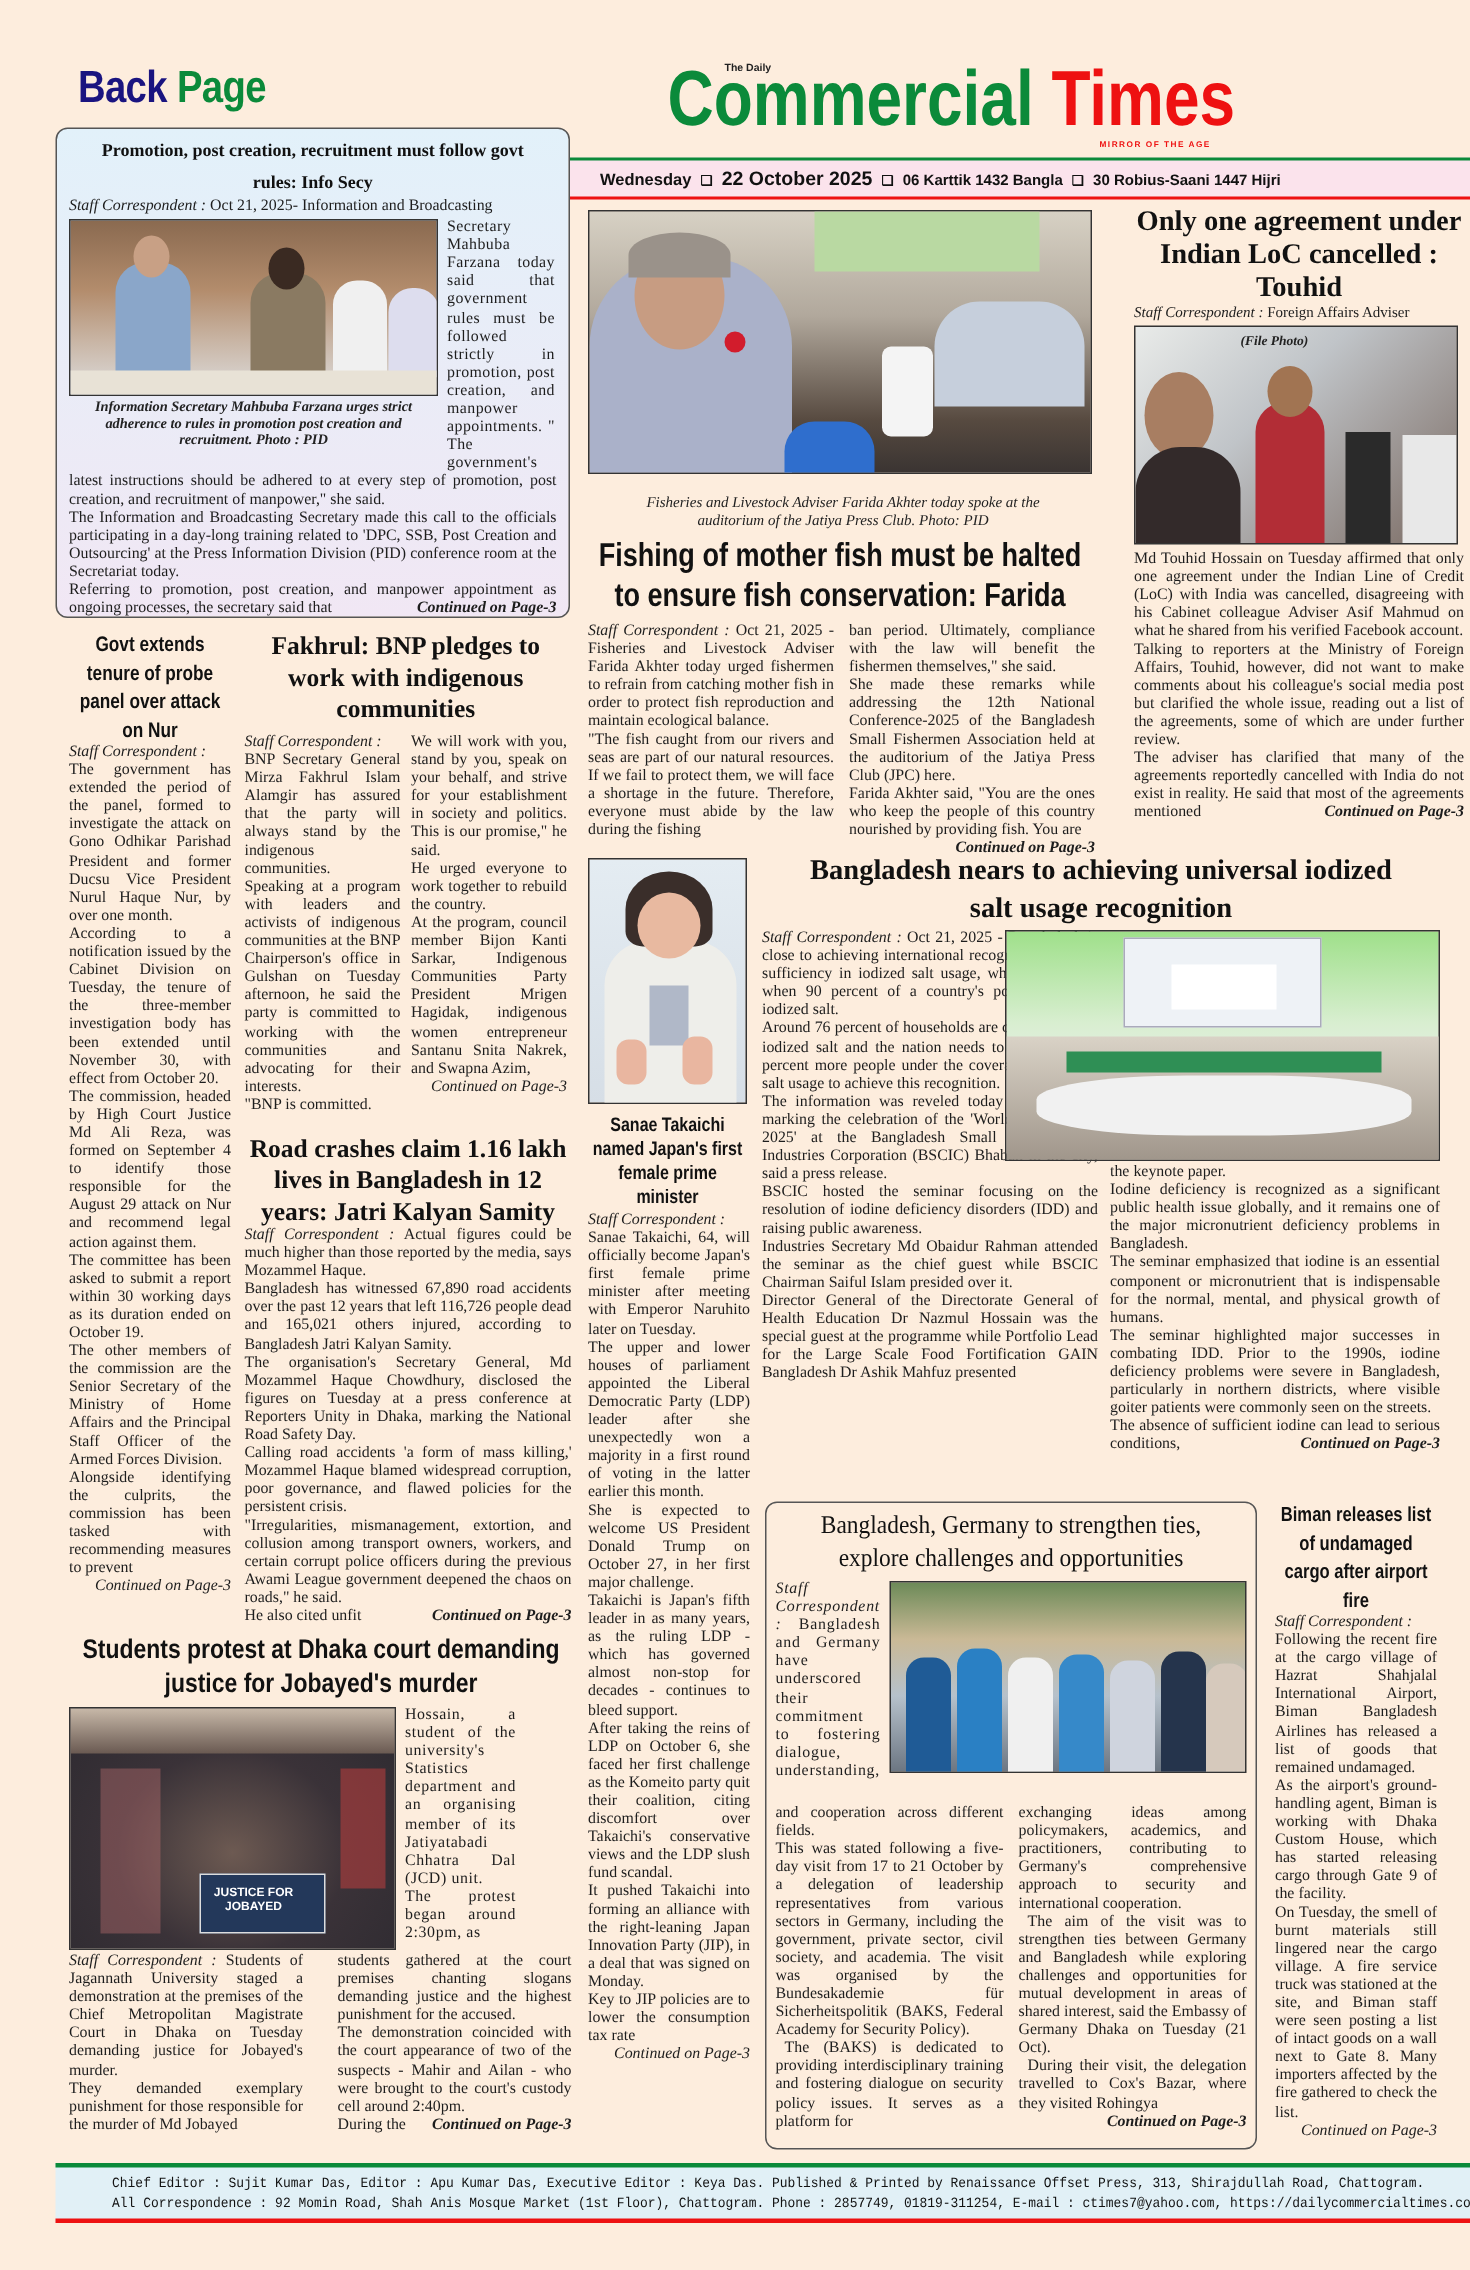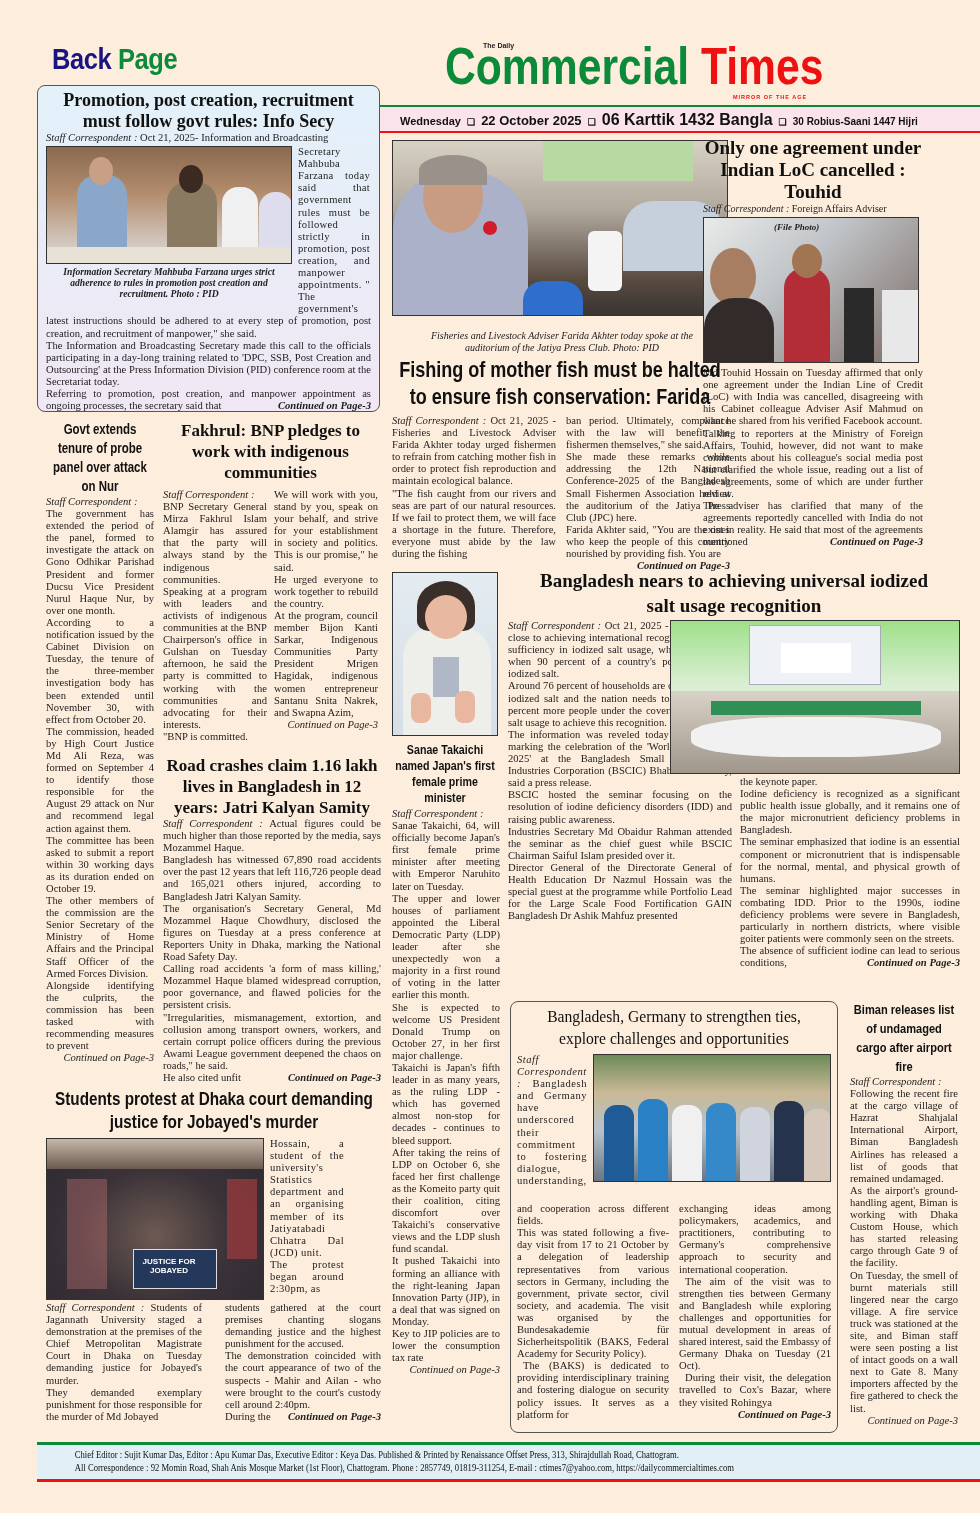--- a/index.html
+++ b/index.html
@@ -32,28 +32,28 @@
   </div>
   <div class="abs" style="left:288px;top:56px;font-family:'Liberation Sans',sans-serif;font-weight:bold;font-size:5.5px;letter-spacing:1px;color:#ee1111">MIRROR OF THE AGE</div>
 </div>
 
 <div class="abs" style="left:380px;top:105px;width:600px;height:28px;background:#fbe3ec;border-top:2px solid #0b8a3a;border-bottom:2px solid #ee1111;">
   <div style="position:absolute;left:20px;top:4px;white-space:nowrap;font-family:'Liberation Sans',sans-serif;font-weight:bold;font-size:11px;color:#111;">
     <span>Wednesday</span>
     <span style="font-size:9px;margin:0 3px">❏</span>
     <span style="font-size:13px">22 October 2025</span>
     <span style="font-size:9px;margin:0 3px">❏</span>
-    <span style="font-size:16px">06 Karttik 1432 Bangla</span>
+    <span style="font-size:10px">06 Karttik 1432 Bangla</span>
     <span style="font-size:9px;margin:0 3px">❏</span>
     <span style="font-size:10px">30 Robius-Saani 1447 Hijri</span>
   </div>
 </div>
 
 <div class="abs box" style="left:37px;top:85px;width:343px;height:327px;background:linear-gradient(180deg,#e2f1fa 0%,#f1e7f4 100%);padding:4px 8px;">
-  <div class="head" style="font-size:18px;line-height:21px;padding:0 6px">Promotion, post creation, recruitment must follow govt rules: Info Secy</div>
+  <div class="head" style="font-size:12px;line-height:21px;padding:0 6px">Promotion, post creation, recruitment must follow govt rules: Info Secy</div>
   <div class="body" style="margin-top:0">
     <span class="by">Staff Correspondent :</span>
     <span>Oct 21, 2025- Information and Broadcasting</span>
   </div>
   <div style="display:flex;gap:6px;margin-top:2px">
     <div style="width:246px">
       <div class="photo" style="width:246px;height:118px;background:linear-gradient(180deg,#8a6a50 0%,#b38c6c 40%,#c9b6a6 70%,#ddd 100%);position:relative">
         <div class="abs" style="left:30px;top:28px;width:50px;height:80px;background:#8aa6c9;border-radius:20px 20px 4px 4px"></div>
         <div class="abs" style="left:42px;top:10px;width:24px;height:28px;background:#c8a085;border-radius:50%"></div>
         <div class="abs" style="left:120px;top:35px;width:50px;height:70px;background:#8a7a62;border-radius:20px 20px 4px 4px"></div>
@@ -92,21 +92,21 @@
       <p>"The fish caught from our rivers and seas are part of our natural resources. If we fail to protect them, we will face a shortage in the future. Therefore, everyone must abide by the law during the fishing</p>
     </div>
     <div class="body" style="width:164px">
       <p>ban period. Ultimately, compliance with the law will benefit the fishermen themselves," she said.</p>
       <p>She made these remarks while addressing the 12th National Conference-2025 of the Bangladesh Small Fishermen Association held at the auditorium of the Jatiya Press Club (JPC) here.</p>
       <p><span>Farida Akhter said, "You are the ones who keep the people of this country nourished by providing fish. You are</span> <span class="cont">Continued on Page-3</span></p>
     </div>
   </div>
 </div>
 
-<div class="abs" style="left:703px;top:137px;width:220px;height:430px;">
+<div class="abs" style="left:756px;top:137px;width:220px;height:430px;">
   <div class="head" style="font-size:19px;line-height:22px">Only one agreement under Indian LoC cancelled : Touhid</div>
   <div class="body" style="font-size:10px">
     <span class="by">Staff Correspondent :</span>
     <span>Foreign Affairs Adviser</span>
   </div>
   <div class="photo" style="width:216px;height:146px;margin-top:2px;position:relative;background:linear-gradient(135deg,#e9ebe9 0%,#c0c4c8 40%,#7a6a62 100%)">
     <div class="abs" style="left:70px;top:4px;font-style:italic;font-weight:bold;font-size:9px;color:#222;font-family:'Liberation Serif',serif">(File Photo)</div>
     <div class="abs" style="left:6px;top:30px;width:46px;height:58px;background:#a87e62;border-radius:50%"></div>
     <div class="abs" style="left:0;top:80px;width:70px;height:66px;background:#332a2a;border-radius:30px 30px 0 0"></div>
     <div class="abs" style="left:80px;top:50px;width:46px;height:96px;background:#b22d36;border-radius:20px 20px 0 0"></div>
@@ -284,16 +284,16 @@
       <p>They demanded exemplary punishment for those responsible for the murder of Md Jobayed</p>
     </div>
     <div class="body" style="width:162px">
       <p>students gathered at the court premises chanting slogans demanding justice and the highest punishment for the accused.</p>
       <p>The demonstration coincided with the court appearance of two of the suspects - Mahir and Ailan - who were brought to the court's custody cell around 2:40pm.</p>
       <p><span>During the</span> <span class="cont">Continued on Page-3</span></p>
     </div>
   </div>
 </div>
 
-<div class="abs" style="left:37px;top:1442px;width:943px;height:40px;background:#e1f0f6;border-top:3px solid #0b8a3a;border-bottom:3px solid #ee1111;text-align:left;font-family:Liberation Serif, serif;font-size:9.4px;line-height:13px;padding-top:4px;color:#111">
+<div class="abs" style="left:37px;top:1442px;width:943px;height:40px;background:#e1f0f6;border-top:3px solid #0b8a3a;border-bottom:3px solid #ee1111;text-align:right;font-family:Liberation Mono, monospace;font-size:9.4px;line-height:13px;padding-top:4px;color:#111">
   <div style="white-space:nowrap;transform:scaleX(.92);transform-origin:center">Chief Editor : Sujit Kumar Das, Editor : Apu Kumar Das, Executive Editor : Keya Das. Published &amp; Printed by Renaissance Offset Press, 313, Shirajdullah Road, Chattogram.</div>
   <div style="white-space:nowrap;transform:scaleX(.92);transform-origin:center">All Correspondence : 92 Momin Road, Shah Anis Mosque Market (1st Floor), Chattogram. Phone : 2857749, 01819-311254, E-mail : ctimes7@yahoo.com, https://dailycommercialtimes.com</div>
 </div>
 
 </body></html>

